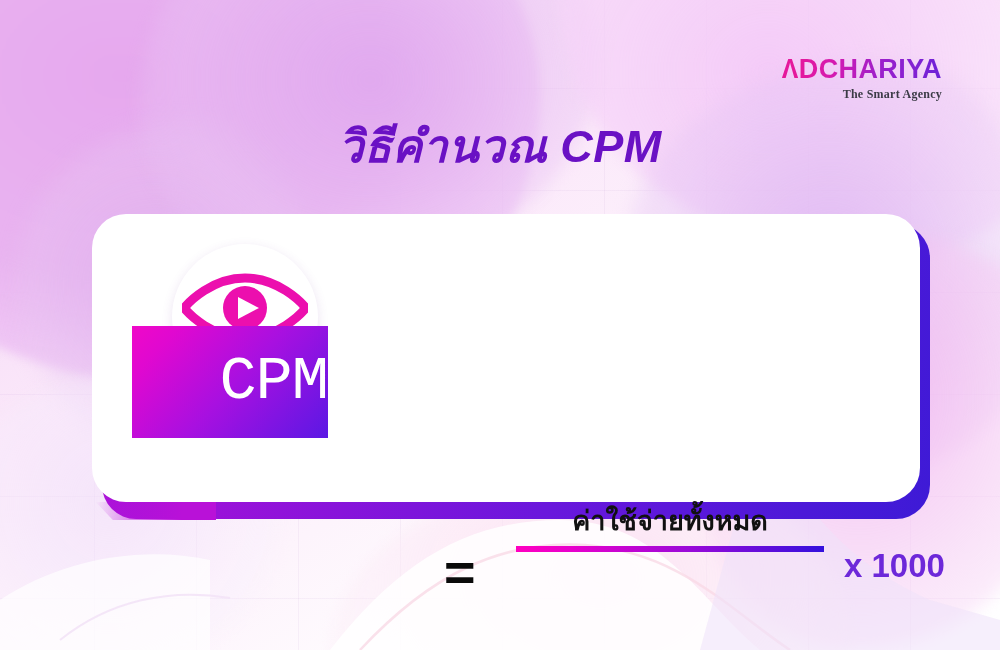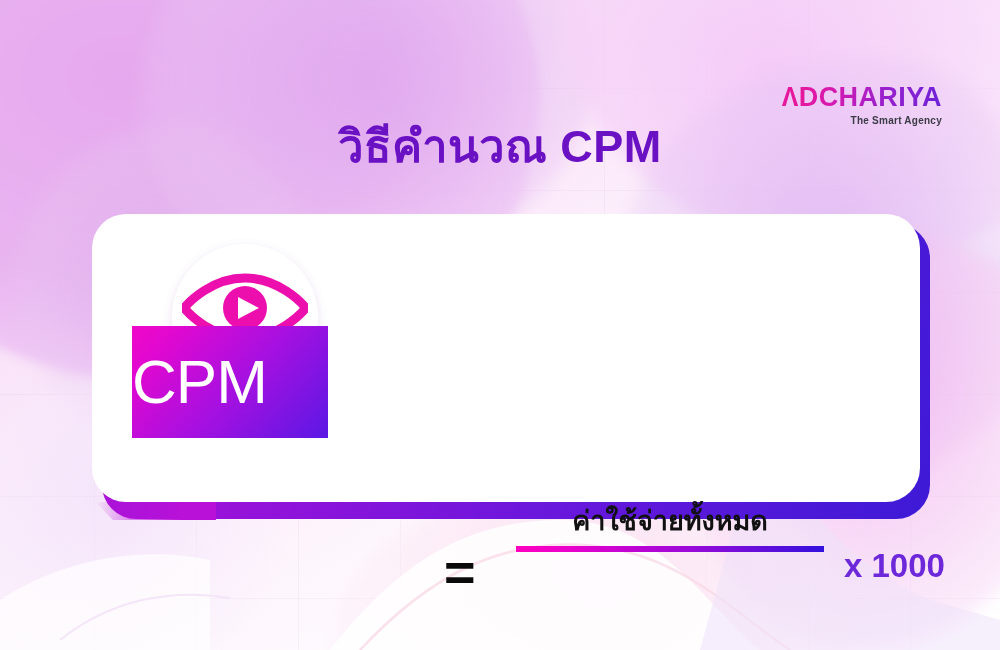--- a/index.html
+++ b/index.html
@@ -105,58 +105,59 @@
     pointer-events: none;
   }
 
   
   .logo {
     position: absolute;
     right: 58px;
     top: 56px;
     text-align: right;
     line-height: 1;
-    margin-top: 28px;
   }
   .logo-word {
     font-size: 27px;
     font-weight: 700;
     letter-spacing: 0.4px;
     background: linear-gradient(95deg, #e5189c 0%, #d51ab0 24%, #9a20cc 58%, #6c22d8 100%);
     -webkit-background-clip: text;
     background-clip: text;
     color: transparent;
     display: inline-block;
   }
   .logo-mark {
     display: inline-block;
     font-size: 27px;
     font-weight: 700;
     color: #e5189c;
     transform: scaleX(0.92);
   }
   .logo-tagline {
     margin-top: 5px;
-    font-size: 10px;
+    font-size: 12px;
     font-weight: 700;
     color: #3b3b46;
     letter-spacing: 0.25px;
+    font-family: Liberation Serif, serif;
   }
 
   
   .title {
     position: absolute;
     left: 0; right: 0;
     top: 122px;
     text-align: center;
     font-size: 45px;
     font-weight: 700;
     color: #6a11c4;
     letter-spacing: 0.5px;
     line-height: 1.12;
+    font-style: italic;
   }
 
   
   .card-wrap {
     position: absolute;
     left: 92px;
     top: 214px;
     width: 838px;
     height: 305px;
   }
@@ -214,21 +215,22 @@
   }
   .cpm-box {
     position: absolute;
     left: 12px;
     top: 96px;
     width: 196px;
     height: 112px;
     background: linear-gradient(133deg, #f008c8 0%, #e008d0 16%, #a810e0 52%, #5b18e4 100%);
     display: flex;
     align-items: center;
-    justify-content: flex-start;
+    justify-content: flex-end;
+    font-family: Liberation Mono, monospace;
   }
   .cpm-text {
     color: #ffffff;
     font-size: 62px;
     font-weight: 400;
     letter-spacing: -1px;
     line-height: 1;
   }
 
   

